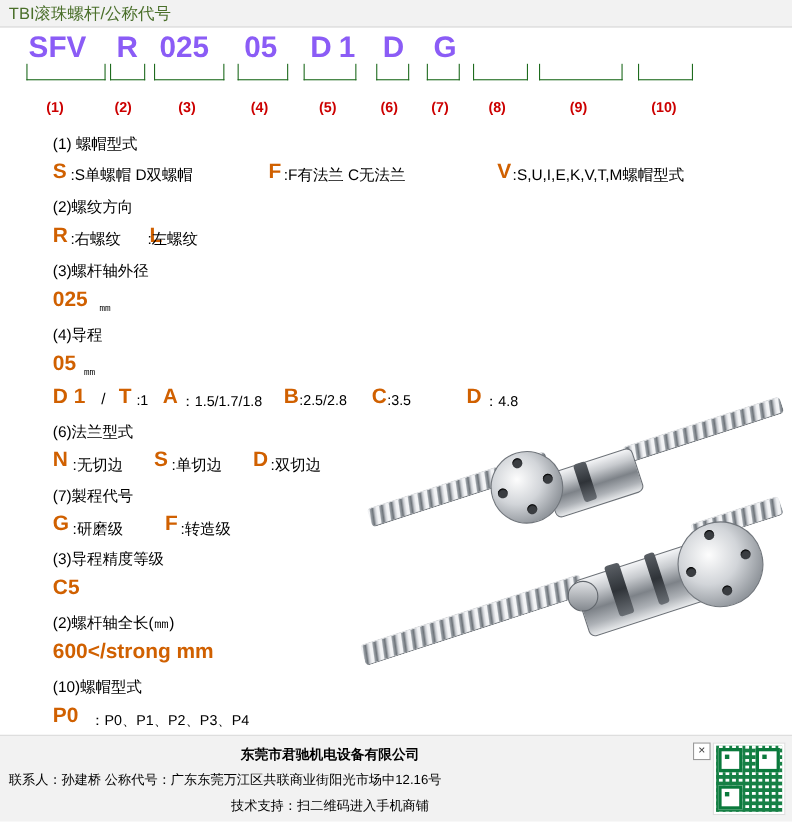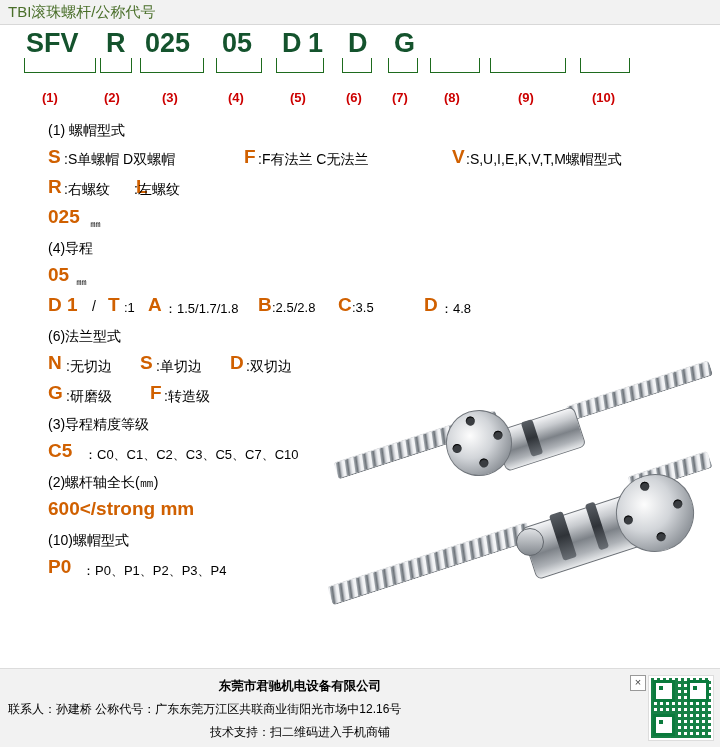--- a/index.html
+++ b/index.html
@@ -18,21 +18,21 @@
   .header-title{
     position:absolute;left:8px;top:3px;font-size:15px;color:#4a6f2a;
     letter-spacing:0px;
   }
   
   .codeline{
     position:absolute;top:28px;left:0;width:720px;height:30px;
   }
   .code-seg{
     position:absolute;top:0;
-    font-size:27px;font-weight:bold;color:#14532d;
+    font-size:27px;font-weight:bold;color:#8b5cf6;
     font-family:"Liberation Sans",sans-serif;
     white-space:nowrap;
   }
   .brackets{
     position:absolute;top:58px;left:0;width:720px;height:18px;
   }
   .bracket{
     position:absolute;top:0;height:14px;
     border-left:1.5px solid #1e6b1e;
     border-right:1.5px solid #1e6b1e;
@@ -167,28 +167,34 @@
 
   <div class="line">
     <span class="t key" style="left:48px;top:0">S</span>
     <span class="t lbl" style="left:64px;top:5px">:S单螺帽 D双螺帽</span>
     <span class="t key" style="left:244px;top:0">F</span>
     <span class="t lbl" style="left:258px;top:5px">:F有法兰 C无法兰</span>
     <span class="t key" style="left:452px;top:0">V</span>
     <span class="t lbl" style="left:466px;top:5px">:S,U,I,E,K,V,T,M螺帽型式</span>
   </div>
 
+  <div class="line">
+    <span class="t lbl" style="left:48px;top:6px">(2)螺纹方向</span>
+  </div>
 
   <div class="line">
     <span class="t key" style="left:48px;top:2px">R</span>
     <span class="t lbl" style="left:64px;top:7px">:右螺纹</span>
     <span class="t key" style="left:136px;top:2px">L</span>
     <span class="t lbl" style="left:134px;top:7px">:左螺纹</span>
   </div>
 
+  <div class="line">
+    <span class="t lbl" style="left:48px;top:8px">(3)螺杆轴外径</span>
+  </div>
 
   <div class="line">
     <span class="t key" style="left:48px;top:4px">025</span>
     <span class="t small" style="left:90px;top:14px">㎜</span>
   </div>
 
   <div class="line">
     <span class="t lbl" style="left:48px;top:10px">(4)导程</span>
   </div>
 
@@ -219,35 +225,37 @@
 
   <div class="line">
     <span class="t key" style="left:48px;top:10px">N</span>
     <span class="t lbl" style="left:66px;top:16px">:无切边</span>
     <span class="t key" style="left:140px;top:10px">S</span>
     <span class="t lbl" style="left:156px;top:16px">:单切边</span>
     <span class="t key" style="left:230px;top:10px">D</span>
     <span class="t lbl" style="left:246px;top:16px">:双切边</span>
   </div>
 
+  <div class="line">
+    <span class="t lbl" style="left:48px;top:16px">(7)製程代号</span>
+  </div>
 
   <div class="line">
     <span class="t key" style="left:48px;top:12px">G</span>
     <span class="t lbl" style="left:66px;top:18px">:研磨级</span>
     <span class="t key" style="left:150px;top:12px">F</span>
     <span class="t lbl" style="left:164px;top:18px">:转造级</span>
   </div>
 
   <div class="line">
     <span class="t lbl" style="left:48px;top:18px">(3)导程精度等级</span>
   </div>
 
   <div class="line">
     <span class="t key" style="left:48px;top:14px">C5</span>
-    <span class="t sub" style="left:84px;top:20px">：C0、C1、C2、C3、C5、C7、C10</span>
   </div>
 
   <div class="line">
     <span class="t lbl" style="left:48px;top:20px">(2)螺杆轴全长(㎜)</span>
   </div>
 
   <div class="line">
     <span class="t key" style="left:48px;top:16px">600&lt;/strong mm</span>
   </div>
 

